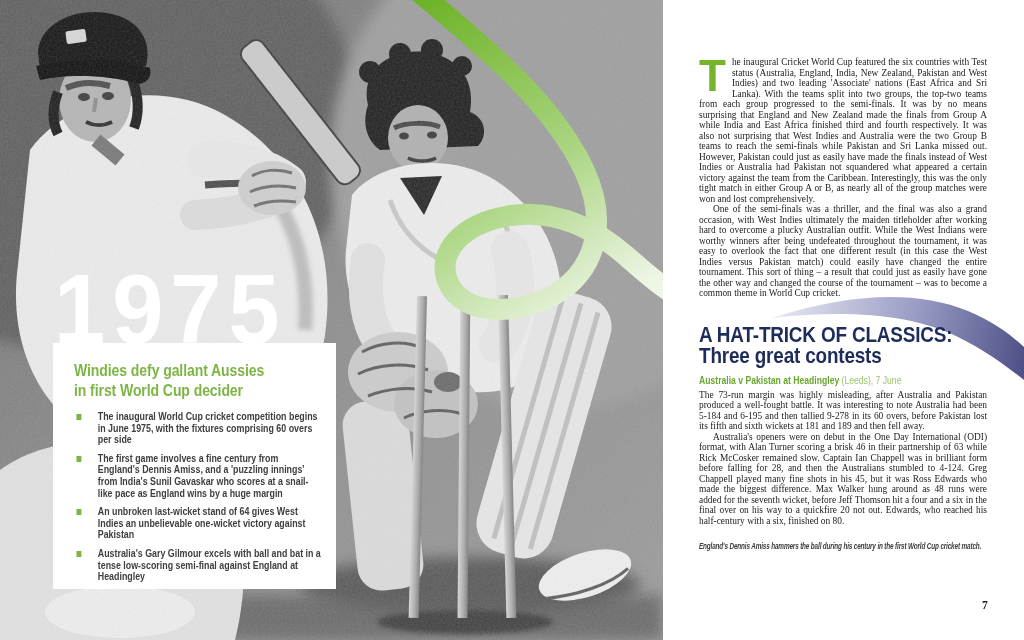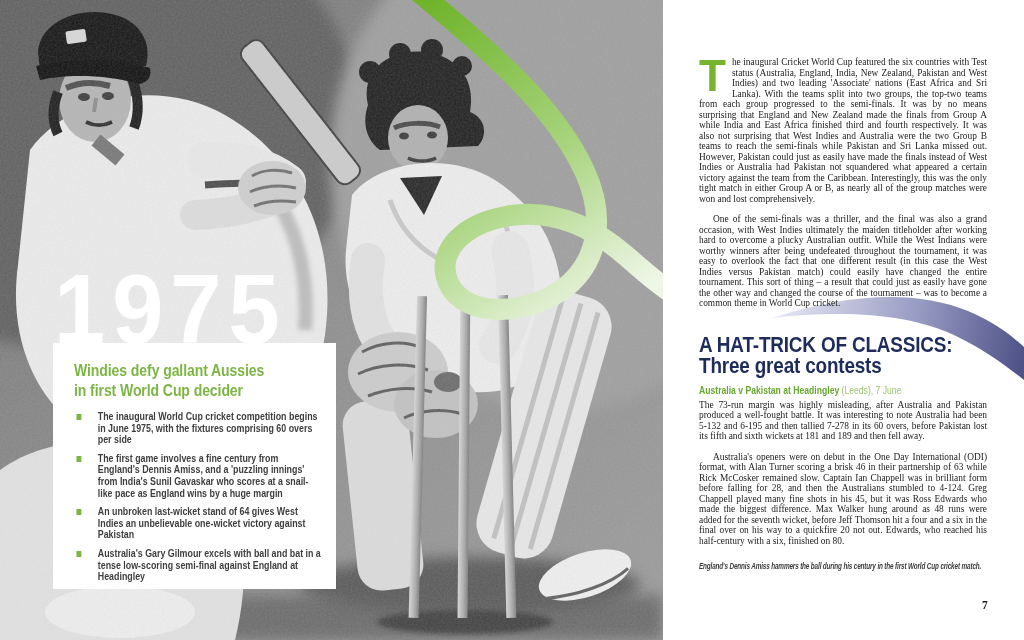--- a/index.html
+++ b/index.html
@@ -30,21 +30,21 @@
     font-size:10.8px; font-weight:bold; color:#3e3e3e; line-height:11.6px;
   }
   .sq { position:absolute; left:3px; top:3px; width:6px; height:6px; background:#7db544; }
   
   .ribbon-purple { position:absolute; left:0; top:0; z-index:1; pointer-events:none; }
   .article { position:absolute; left:699px; top:0; width:288px; z-index:2; }
   .article p.body {
     font-family:"Liberation Serif", serif; font-size:9.4px; line-height:10.5px;
     text-align:justify; color:#222222; margin:0;
   }
-  .article p.ind { text-indent:14px;margin-top:10px; }
+  .article p.ind { text-indent:14px; }
   .lead { margin-top:57px !important; }
   .dropcap {
     float:left; font-family:"Liberation Sans", sans-serif; font-weight:bold;
     color:#76b42e; font-size:44px; line-height:31px; padding:3px 6px 0 0;
   }
   .classics-heading {
     margin:26px 0 7px 0; color:#1d2c5b; font-weight:bold;
     font-size:21.5px; line-height:21px; letter-spacing:-0.2px;
     transform:scaleX(0.88); transform-origin:0 0; width:114%;
   }
@@ -207,21 +207,21 @@
     <p class="body lead"><span class="dropcap">T</span><span>he inaugural Cricket World Cup featured the six countries with Test status (Australia, England, India, New Zealand, Pakistan and West Indies) and two leading 'Associate' nations (East Africa and Sri Lanka). With the teams split into two groups, the top-two teams from each group progressed to the semi-finals. It was by no means surprising that England and New Zealand made the finals from Group A while India and East Africa finished third and fourth respectively. It was also not surprising that West Indies and Australia were the two Group B teams to reach the semi-finals while Pakistan and Sri Lanka missed out. However, Pakistan could just as easily have made the finals instead of West Indies or Australia had Pakistan not squandered what appeared a certain victory against the team from the Caribbean. Interestingly, this was the only tight match in either Group A or B, as nearly all of the group matches were won and lost comprehensively.</span></p>
     <p class="body ind">One of the semi-finals was a thriller, and the final was also a grand occasion, with West Indies ultimately the maiden titleholder after working hard to overcome a plucky Australian outfit. While the West Indians were worthy winners after being undefeated throughout the tournament, it was easy to overlook the fact that one different result (in this case the West Indies versus Pakistan match) could easily have changed the entire tournament. This sort of thing – a result that could just as easily have gone the other way and changed the course of the tournament – was to become a common theme in World Cup cricket.</p>
 
     <h1 class="classics-heading">
       <span>A HAT-TRICK OF CLASSICS:</span><br>
       <span>Three great contests</span>
     </h1>
 
     <p class="match-head"><span class="match-bold">Australia v Pakistan at Headingley</span><span class="match-light"> (Leeds), 7 June</span></p>
 
-    <p class="body">The 73-run margin was highly misleading, after Australia and Pakistan produced a well-fought battle. It was interesting to note Australia had been 5-132 and 6-195 and then tallied 7-278 in its 60 overs, before Pakistan lost its fifth and sixth wickets at 181 and 189 and then fell away.</p>
+    <p class="body">The 73-run margin was highly misleading, after Australia and Pakistan produced a well-fought battle. It was interesting to note Australia had been 5-184 and 6-195 and then tallied 9-278 in its 60 overs, before Pakistan lost its fifth and sixth wickets at 181 and 189 and then fell away.</p>
     <p class="body ind">Australia's openers were on debut in the One Day International (ODI) format, with Alan Turner scoring a brisk 46 in their partnership of 63 while Rick McCosker remained slow. Captain Ian Chappell was in brilliant form before falling for 28, and then the Australians stumbled to 4-124. Greg Chappell played many fine shots in his 45, but it was Ross Edwards who made the biggest difference. Max Walker hung around as 48 runs were added for the seventh wicket, before Jeff Thomson hit a four and a six in the final over on his way to a quickfire 20 not out. Edwards, who reached his half-century with a six, finished on 80.</p>
 
     <p class="photo-caption">England's Dennis Amiss hammers the ball during his century in the first World Cup cricket match.</p>
   </div>
 
   <div class="page-number">7</div>
 
 </div>
 
 </body></html>

